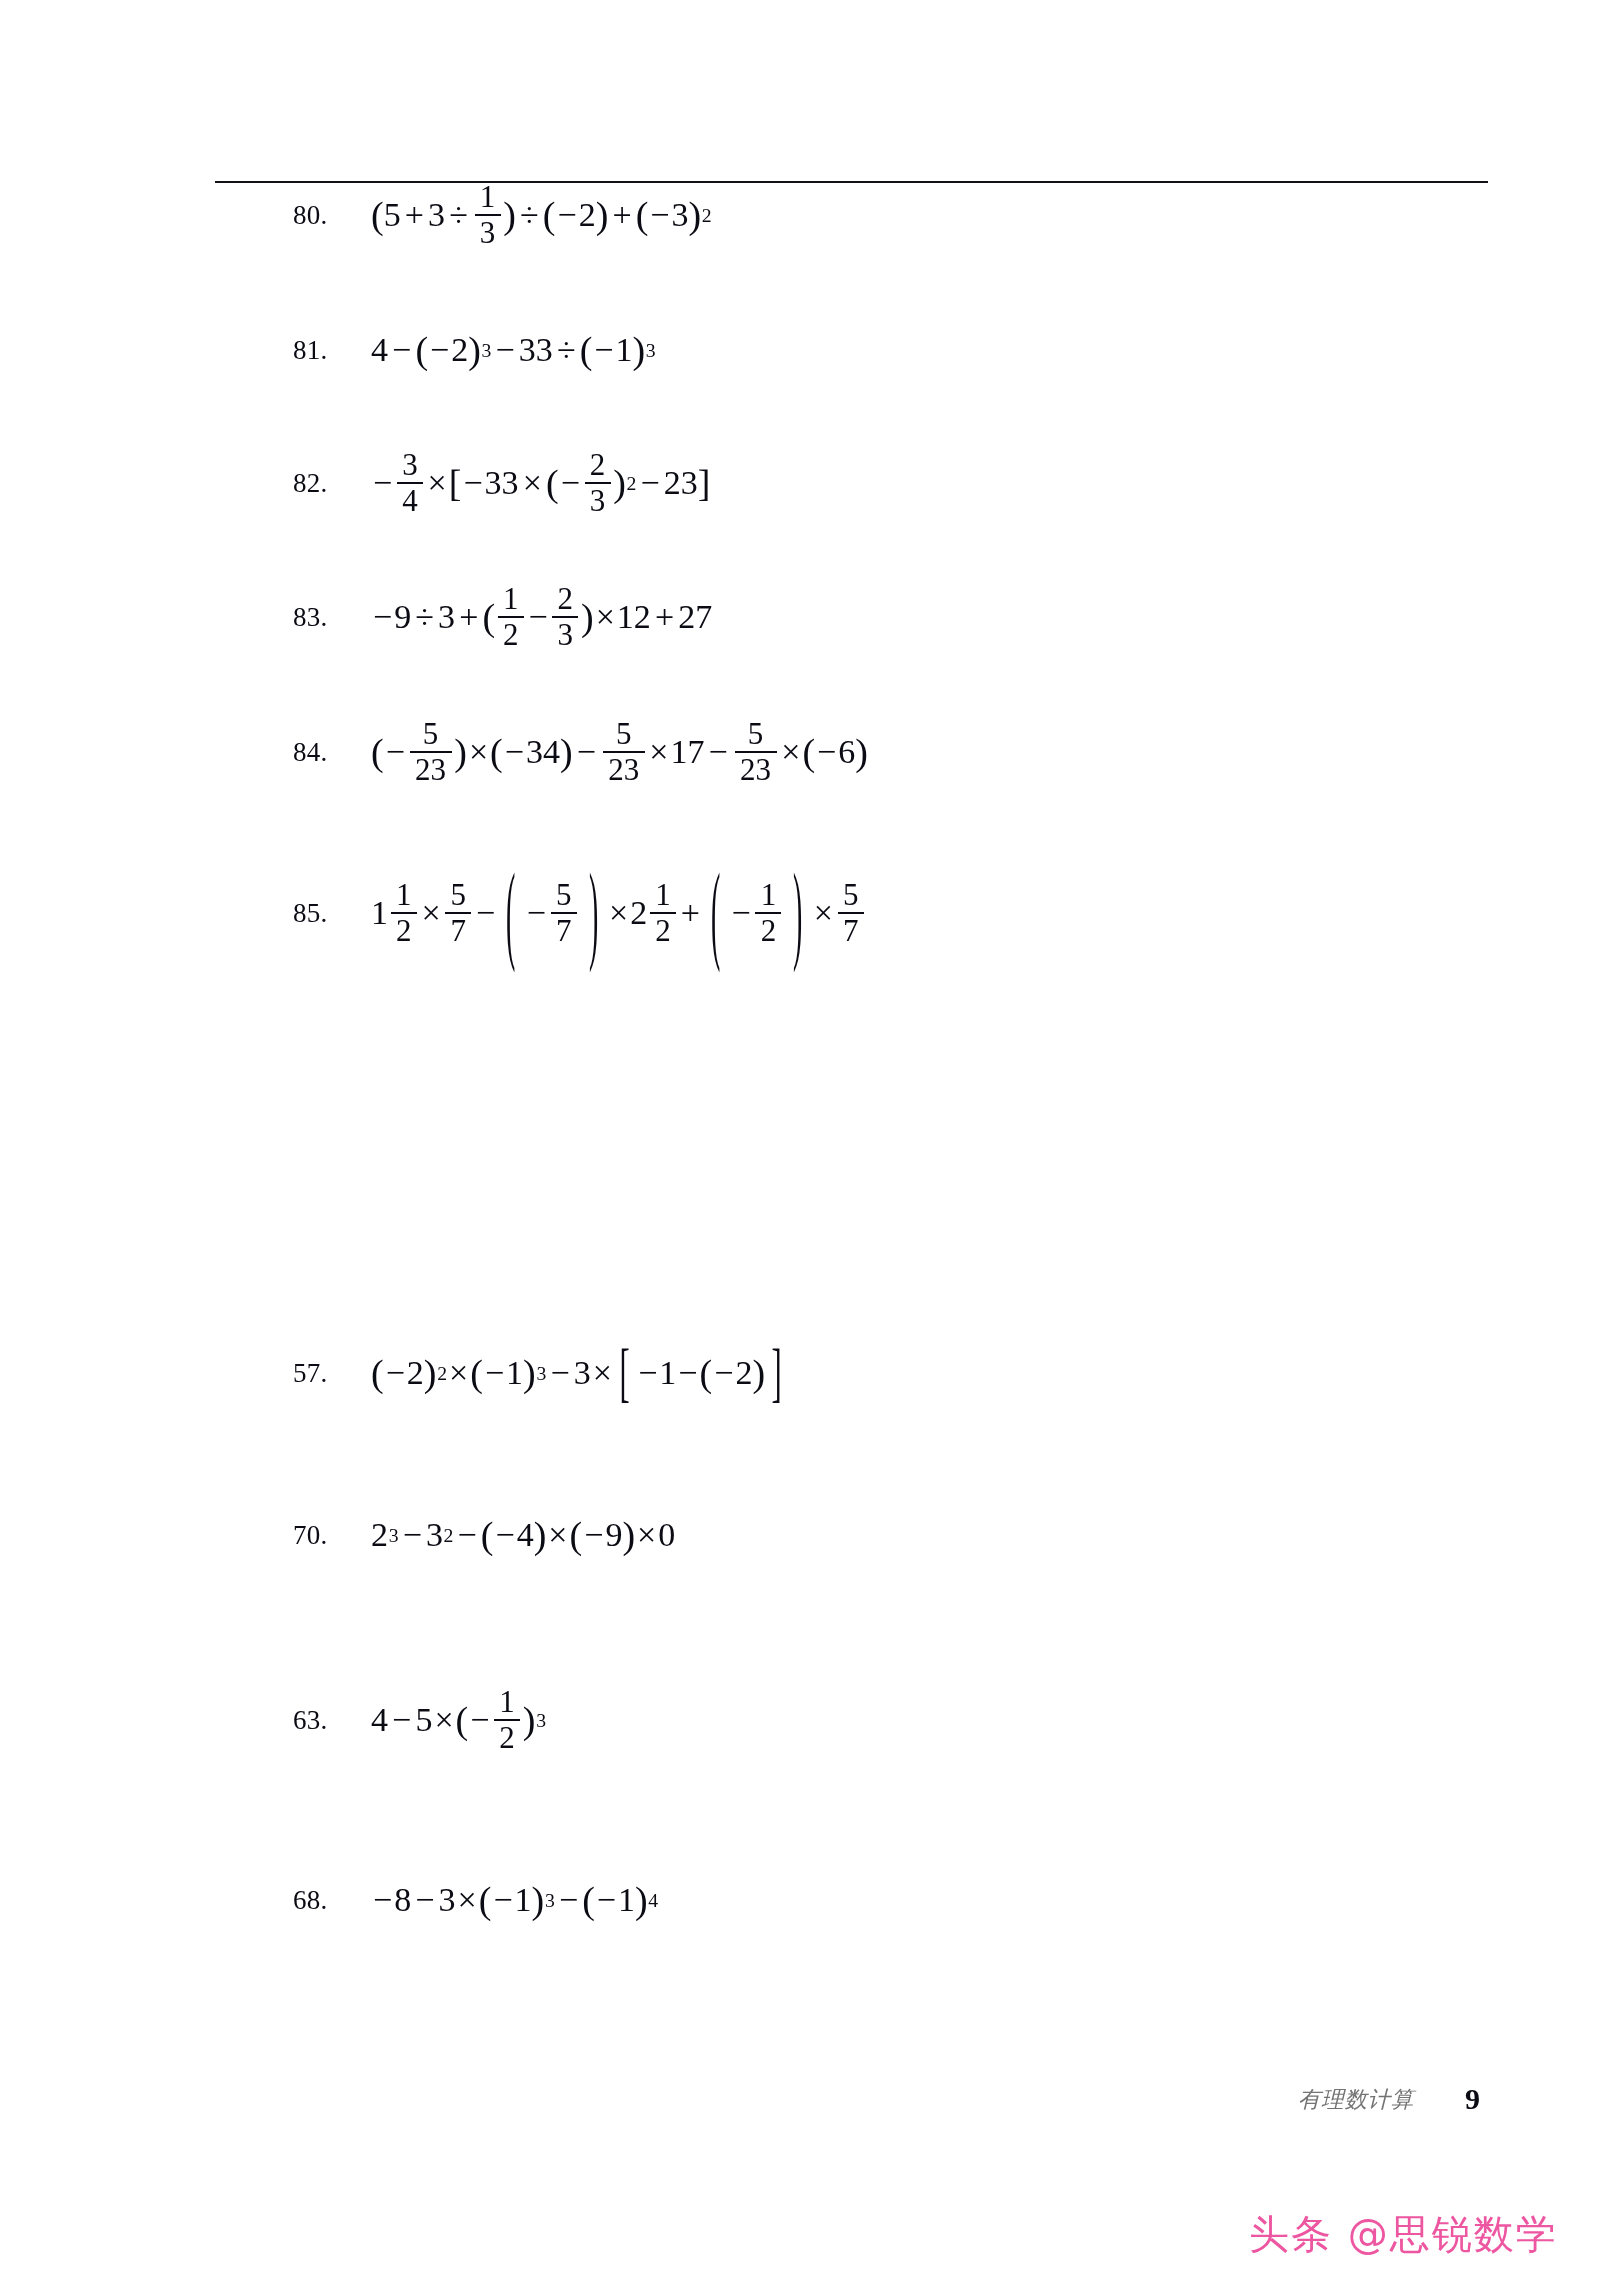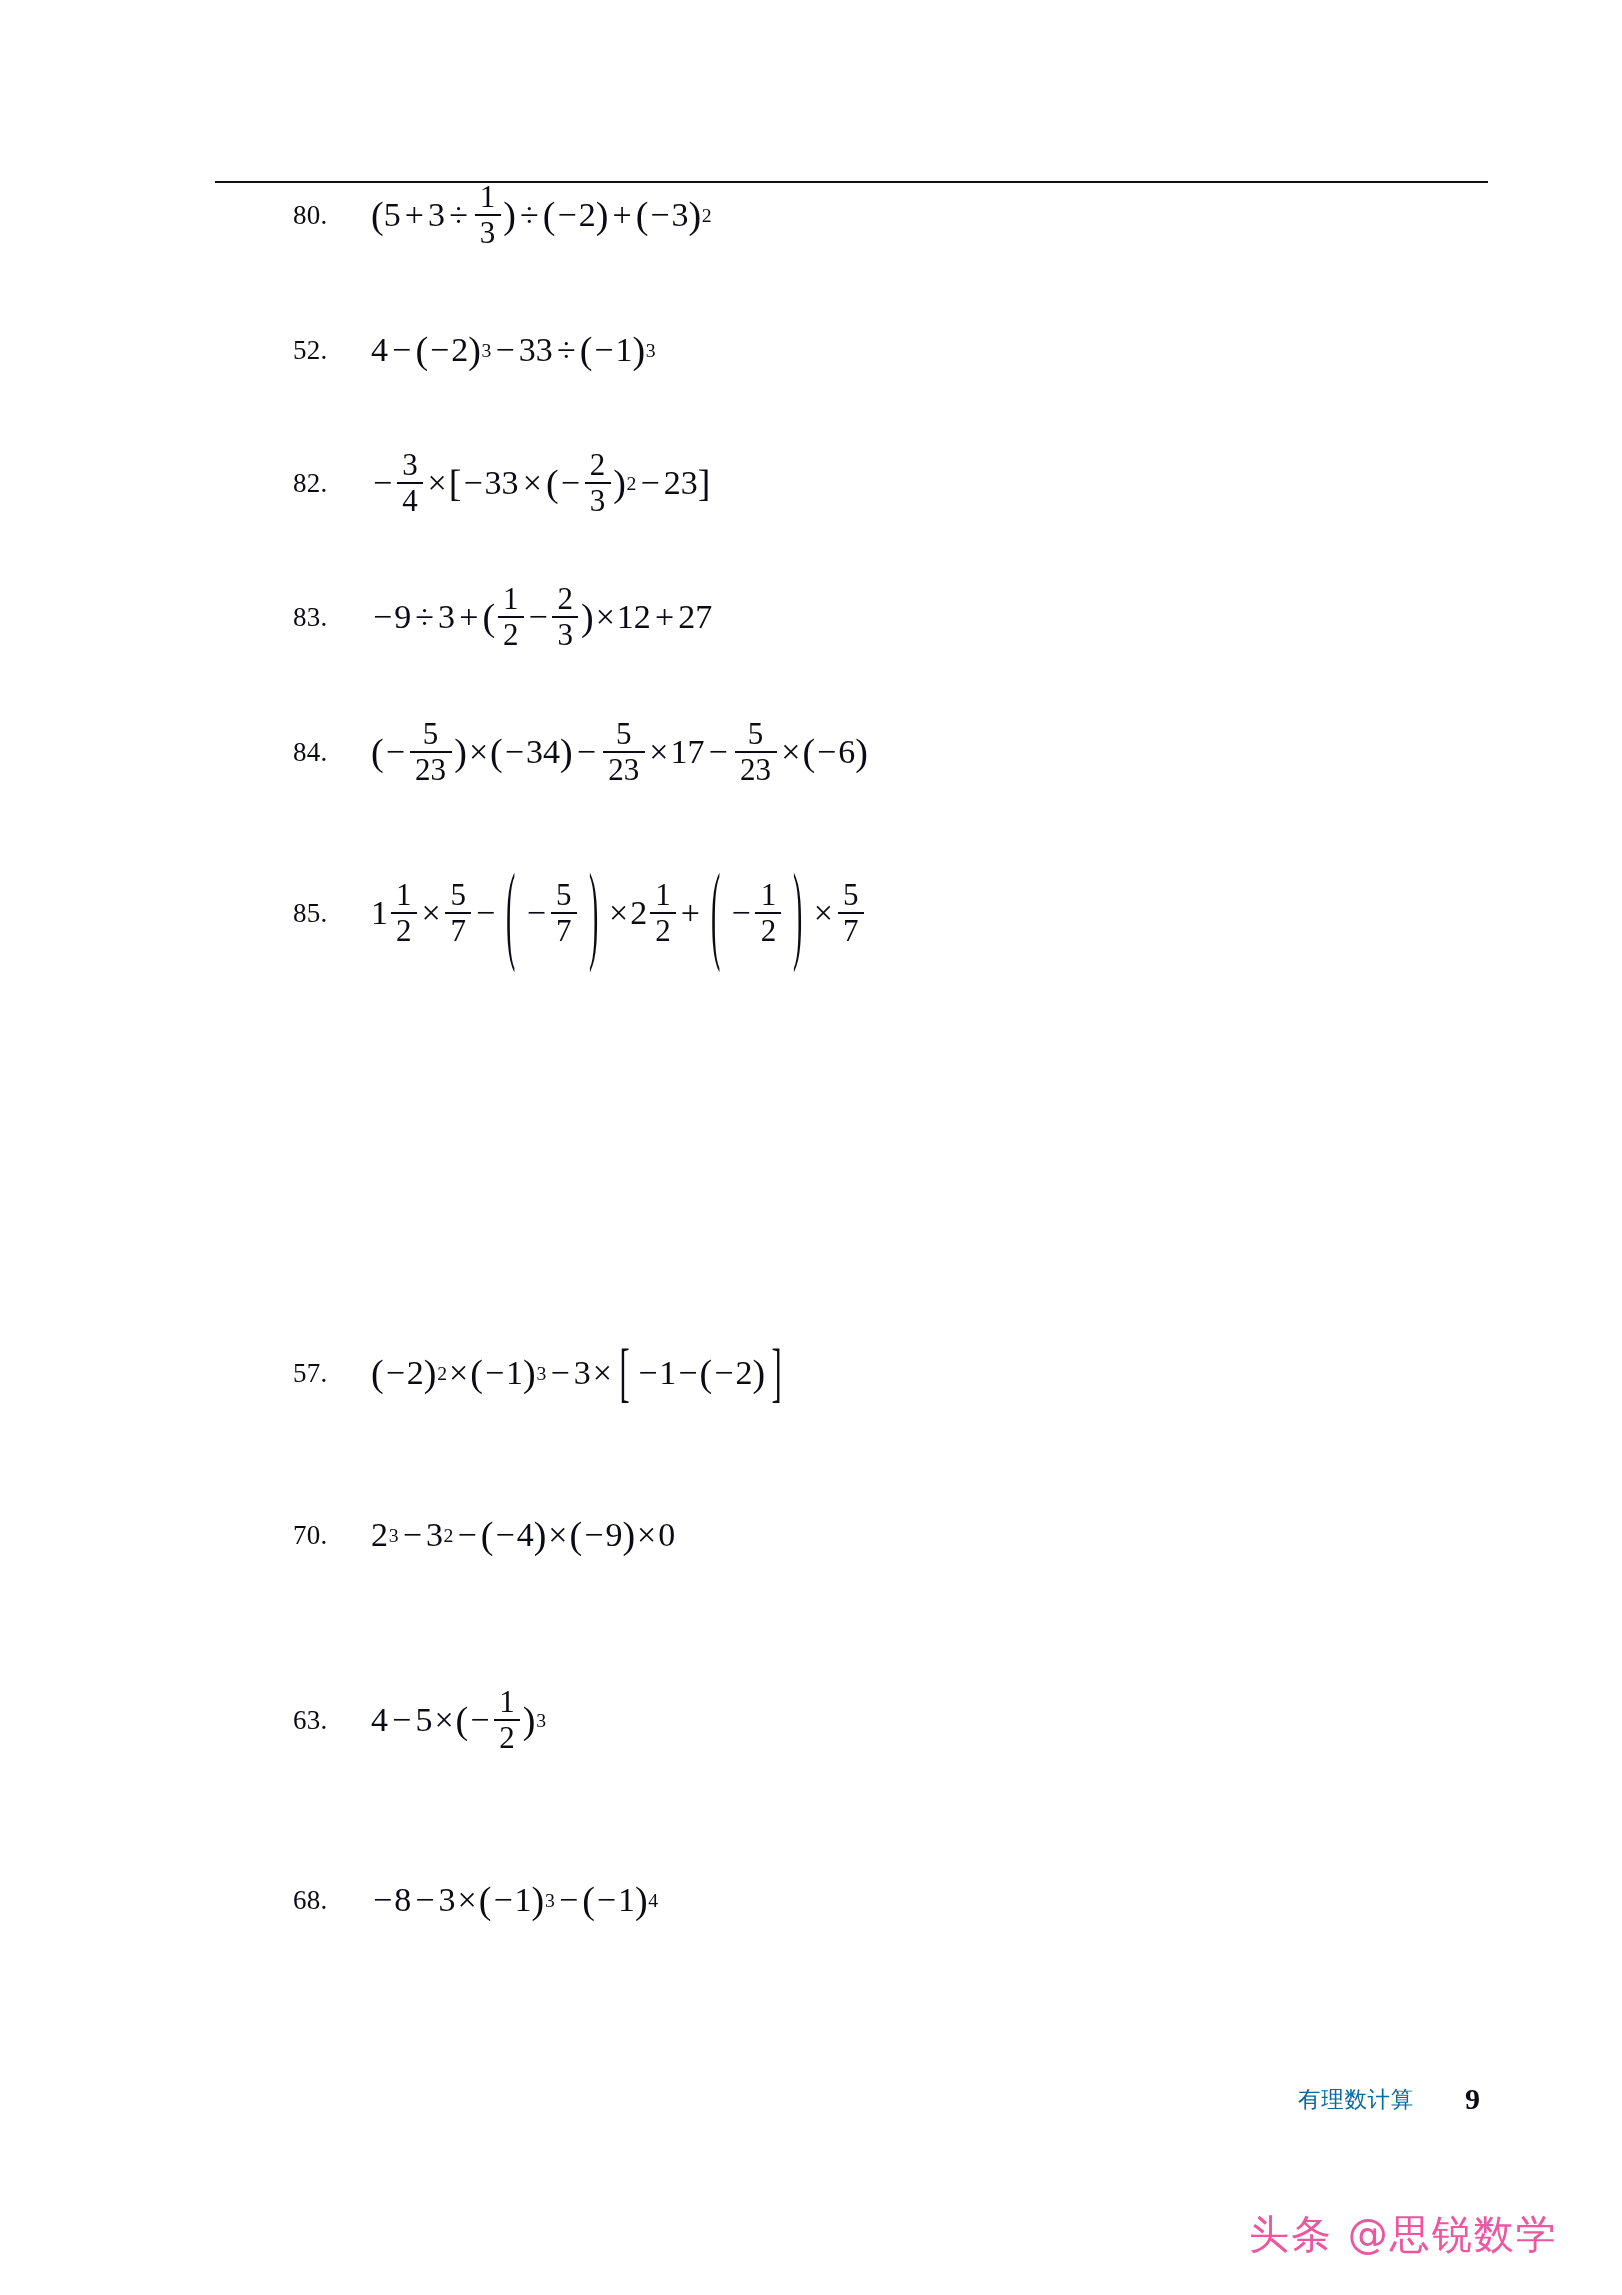--- a/index.html
+++ b/index.html
@@ -153,22 +153,23 @@
     width: 1623px;
     height: 75px;
   }
   #footer-title {
     position: absolute;
     left: 1298px;
     top: 12.3px;
     font-size: 22.5px;
     letter-spacing: 0.7px;
     font-family: "DejaVu Sans", "Liberation Sans", sans-serif;
-    color: #0369a1;
+    color: #737373;
     white-space: nowrap;
+    font-style: italic;
   }
   #page-number {
     position: absolute;
     left: 1465px;
     top: 9.5px;
     font-size: 30px;
     font-weight: bold;
     color: #0b0b14;
   }
 
@@ -218,21 +219,21 @@
         <span class="mop">+</span>
         <span class="mfence">(</span>
         <span class="mop tight">−</span>
         <span class="mn">3</span>
         <span class="mfence">)</span>
           <sup class="mexp">2</sup>
       </span>
     </div>
 
     <div class="problem" style="top:350px">
-      <span class="problem-number">52.</span>
+      <span class="problem-number">81.</span>
       <span class="problem-expr">
         <span class="mn">4</span>
         <span class="mop">−</span>
         <span class="mfence">(</span>
         <span class="mop tight">−</span>
         <span class="mn">2</span>
         <span class="mfence">)</span>
           <sup class="mexp">3</sup>
         <span class="mop">−</span>
         <span class="mn">33</span>

